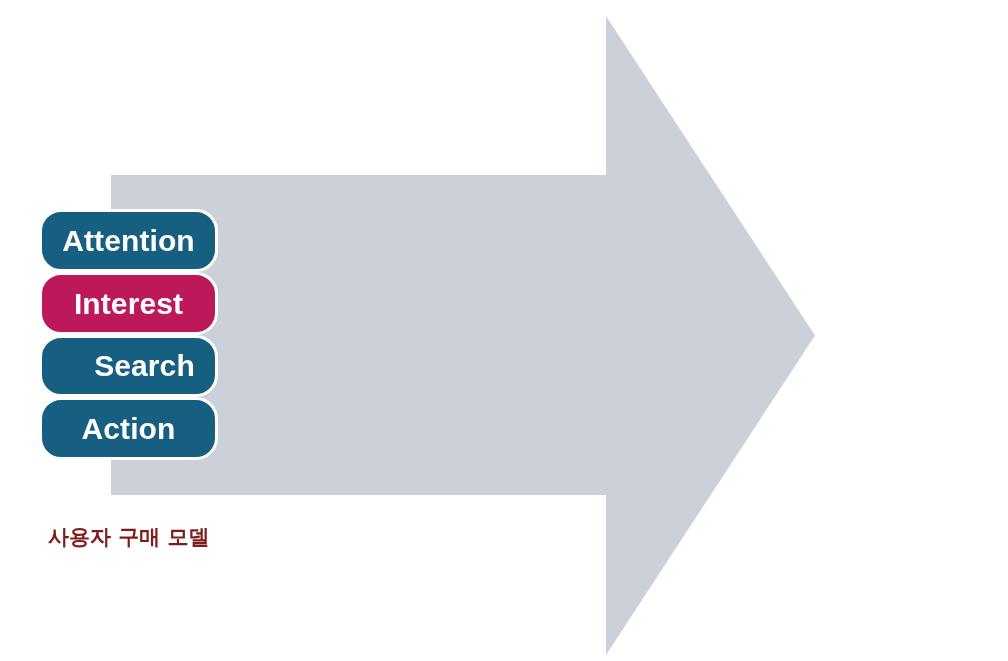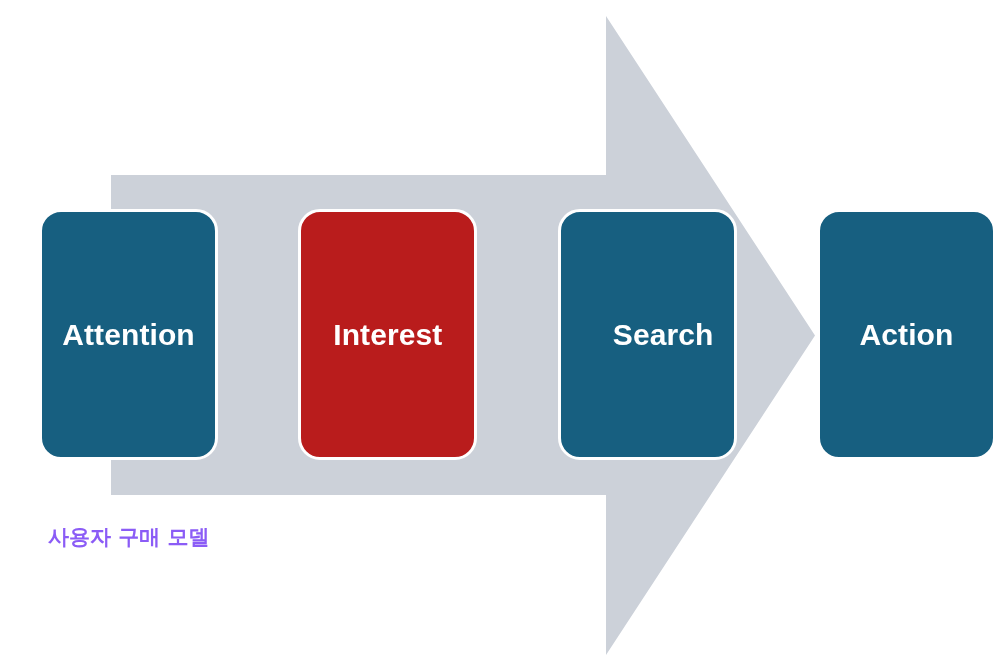--- a/index.html
+++ b/index.html
@@ -33,20 +33,21 @@
   }
 
   
   #stages-row {
     position: absolute;
     left: 39px;
     top: 209px;
     width: 957px;
     height: 251px;
     display: flex;
+    flex-direction: column;
     align-items: stretch;
     justify-content: space-between;
   }
 
   .stage-box {
     position: relative;
     width: 179px;
     height: 251px;
     background: #175F80;
     border-radius: 22px;
@@ -92,30 +93,30 @@
   <svg id="arrow-svg" viewBox="0 0 1008 661" xmlns="http://www.w3.org/2000/svg" aria-hidden="true">
     <polygon points="111,175 606,175 606,16 815,335.5 606,655 606,495 111,495" fill="#CCD1D9"></polygon>
   </svg>
 
   <div id="stages-row">
 
     <div class="stage-box" style="background: rgb(23, 95, 128);">
       <span class="stage-label" style="color: rgb(255, 255, 255);">Attention</span>
     </div>
 
-    <div class="stage-box" style="background: #b91c1c;">
+    <div class="stage-box" style="background: #be185d;">
       <span class="stage-label" style="color: rgb(255, 255, 255);">Interest</span>
     </div>
 
     <div class="stage-box" style="background: rgb(23, 95, 128);">
       <span class="stage-label" style="color: rgb(255, 255, 255); margin-left: 32px;">Search</span>
     </div>
 
     <div class="stage-box" style="background: rgb(23, 95, 128); justify-content: center;">
       <span class="stage-label" style="color: rgb(255, 255, 255);">Action</span>
     </div>
 
 
   </div>
 
-  <div id="caption" style="color: #8b5cf6;">사용자 구매 모델</div>
+  <div id="caption" style="color: #7f1d1d;">사용자 구매 모델</div>
 
 </div>
 
 </body></html>

